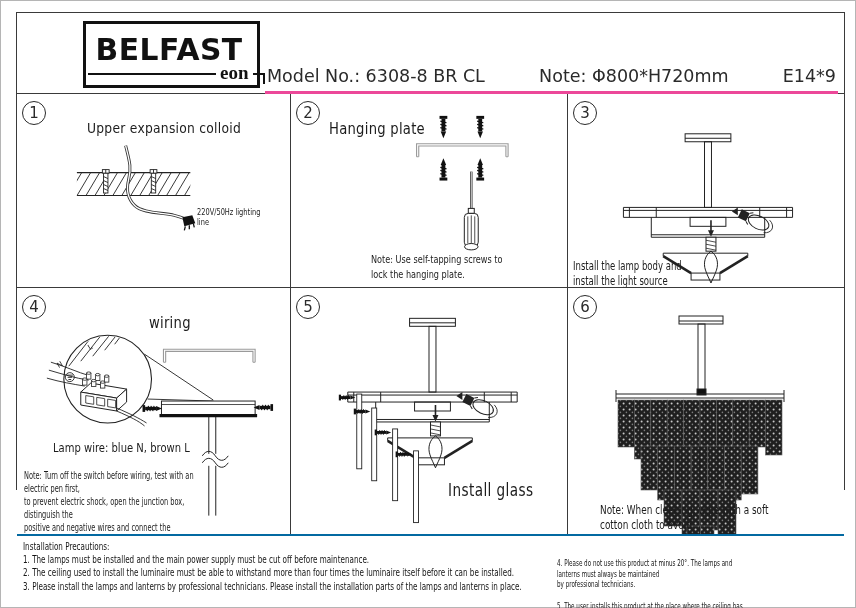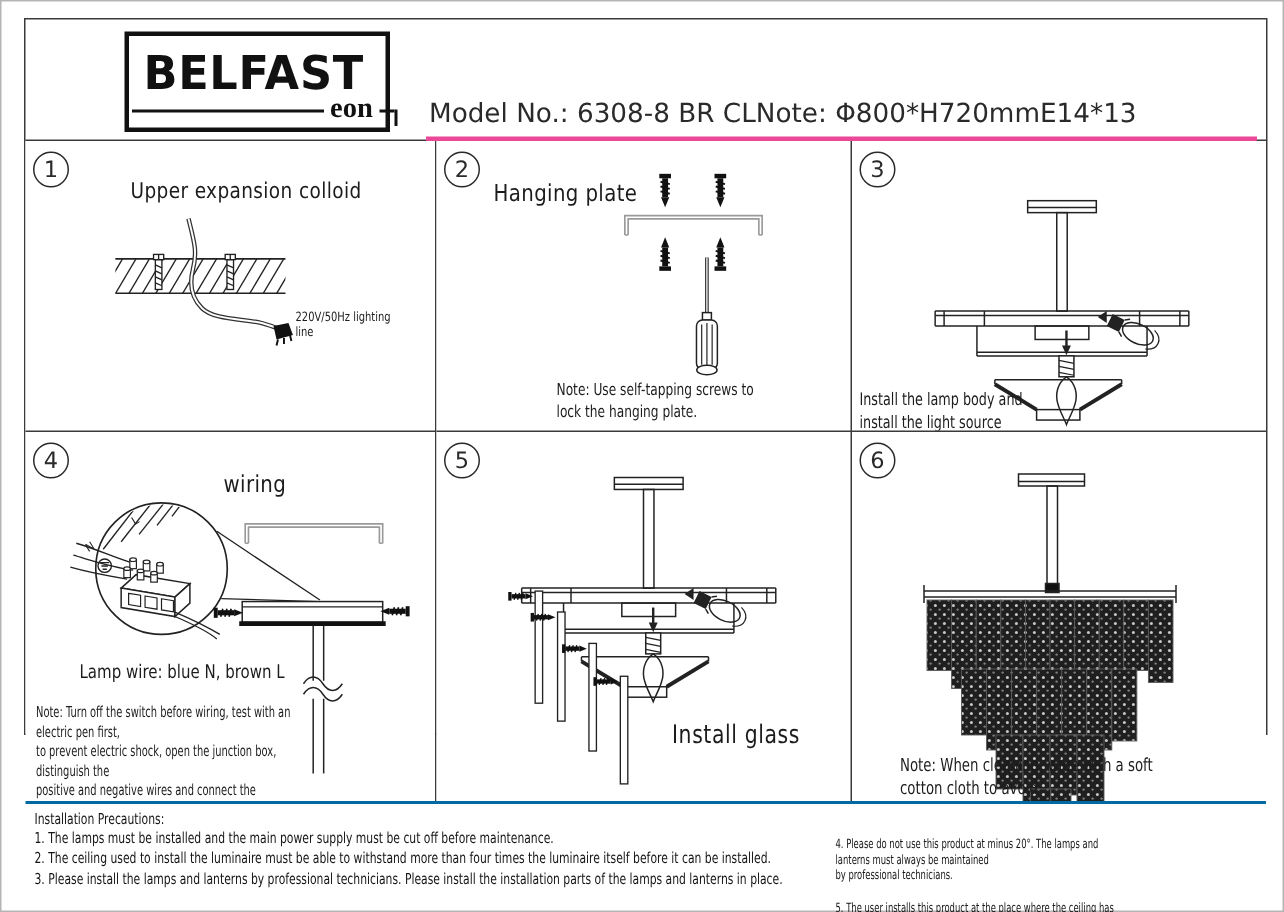--- a/index.html
+++ b/index.html
@@ -10,21 +10,21 @@
   
   .hdr{position:relative;height:81px;border-bottom:1px solid #3a3a3a}
   .logo{position:absolute;left:66px;top:8px;width:177px;height:67px;border:3px solid #111;background:#fff;overflow:visible}
   .logo .brand{font-weight:bold;font-size:31px;letter-spacing:.5px;padding:7px 0 0 10px;color:#111;transform:scaleX(.96);transform-origin:0 0}
   .logo .sub-row{position:absolute;left:2px;right:-8px;bottom:3px;display:flex;align-items:flex-end}
   .logo .rule{height:2px;background:#111;flex:1;margin-bottom:7px}
   .logo .rule2{height:2px;background:#111;width:10px;margin-bottom:7px}
   .logo .sub{font-family:Liberation Serif, serif;font-weight:bold;font-size:19px;line-height:19px;padding:0 4px;color:#111}
   .logo .tick{width:2.5px;height:11px;background:#111;margin-bottom:-2px}
   .hdr .title{position:absolute;left:288px;width:532px;top:14px;text-align:center;font-size:23px;letter-spacing:1px;color:#2a2a2a}
-  .hdr .modelrow{position:absolute;left:267px;right:6px;top:53px;display:flex;align-items:baseline;font-size:17.5px;color:#2a2a2a;border-bottom:3px solid #ec4899;padding:0 2px 5px 2px}
+  .hdr .modelrow{position:absolute;left:248px;right:6px;top:53px;display:flex;justify-content:space-between;align-items:baseline;font-size:17.5px;color:#2a2a2a;border-bottom:3px solid #ec4899;padding:0 2px 5px 2px}
   
   .grid{display:grid;grid-template-columns:274px 277px 276px;grid-template-rows:194px 246px;height:440px}
   .panel{position:relative;overflow:hidden;background:#fff}
   .c1,.c2{border-right:1px solid #3a3a3a}
   .r1{border-bottom:1px solid #3a3a3a}
   .badge{position:absolute;left:5px;top:7px;width:24px;height:24px;border:1.4px solid #2a2a2a;border-radius:50%;display:flex;align-items:center;justify-content:center;font-size:15px;color:#2a2a2a;background:#fff;z-index:2}
   .art{position:absolute;inset:0;width:100%;height:100%}
   .t{position:absolute;transform-origin:0 0;white-space:pre-line;color:#1c1c1c;z-index:2}
   .t-title{font-size:14.5px;transform:scaleX(.85);letter-spacing:.3px}
   .t-note{font-size:10.5px;line-height:13.5px;transform:scaleX(.7)}
@@ -122,21 +122,21 @@
       <div class="sub-row">
         <span class="rule"></span>
         <span class="sub">eon</span>
         <span class="rule2"></span>
         <span class="tick"></span>
       </div>
     </div>
     <div class="modelrow">
       <span>Model No.: 6308-8 BR CL</span>
       <span>Note: Φ800*H720mm</span>
-      <span>E14*13</span>
+      <span>E14*9</span>
     </div>
   </div>
 
   <div class="grid">
 
     <section class="panel r1 c1">
       <div class="badge">
             <span>1</span>
           </div>
       <div class="t t-title" style="left:70px;top:26px">Upper expansion colloid</div>

